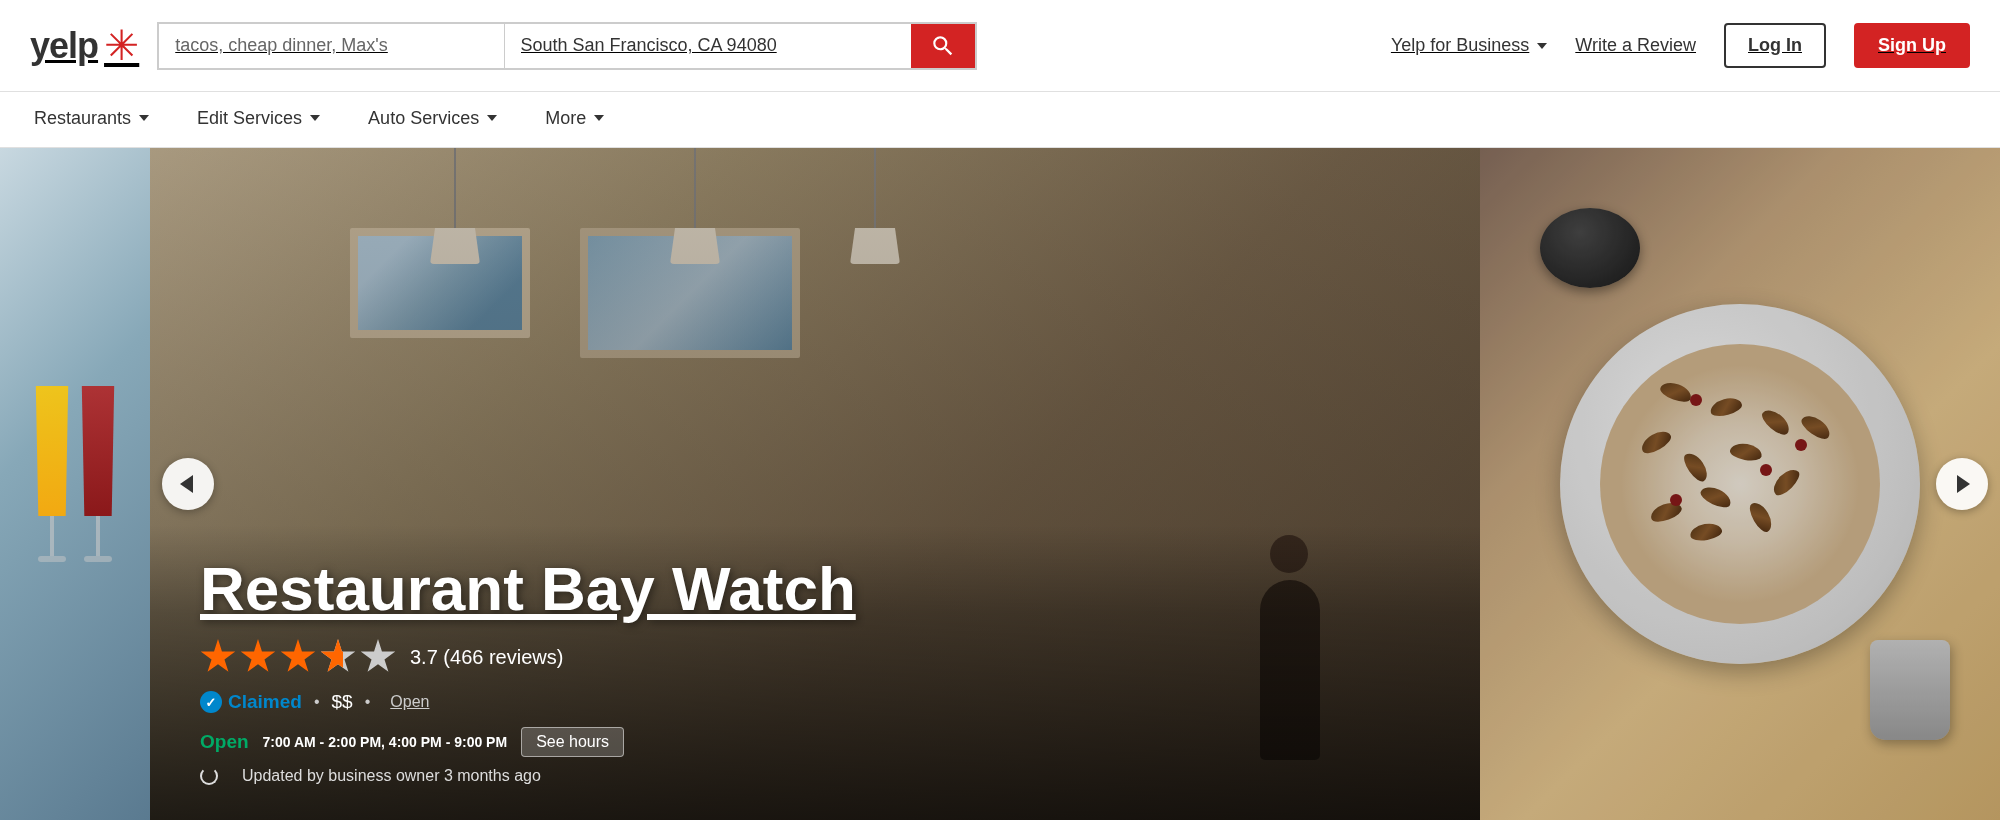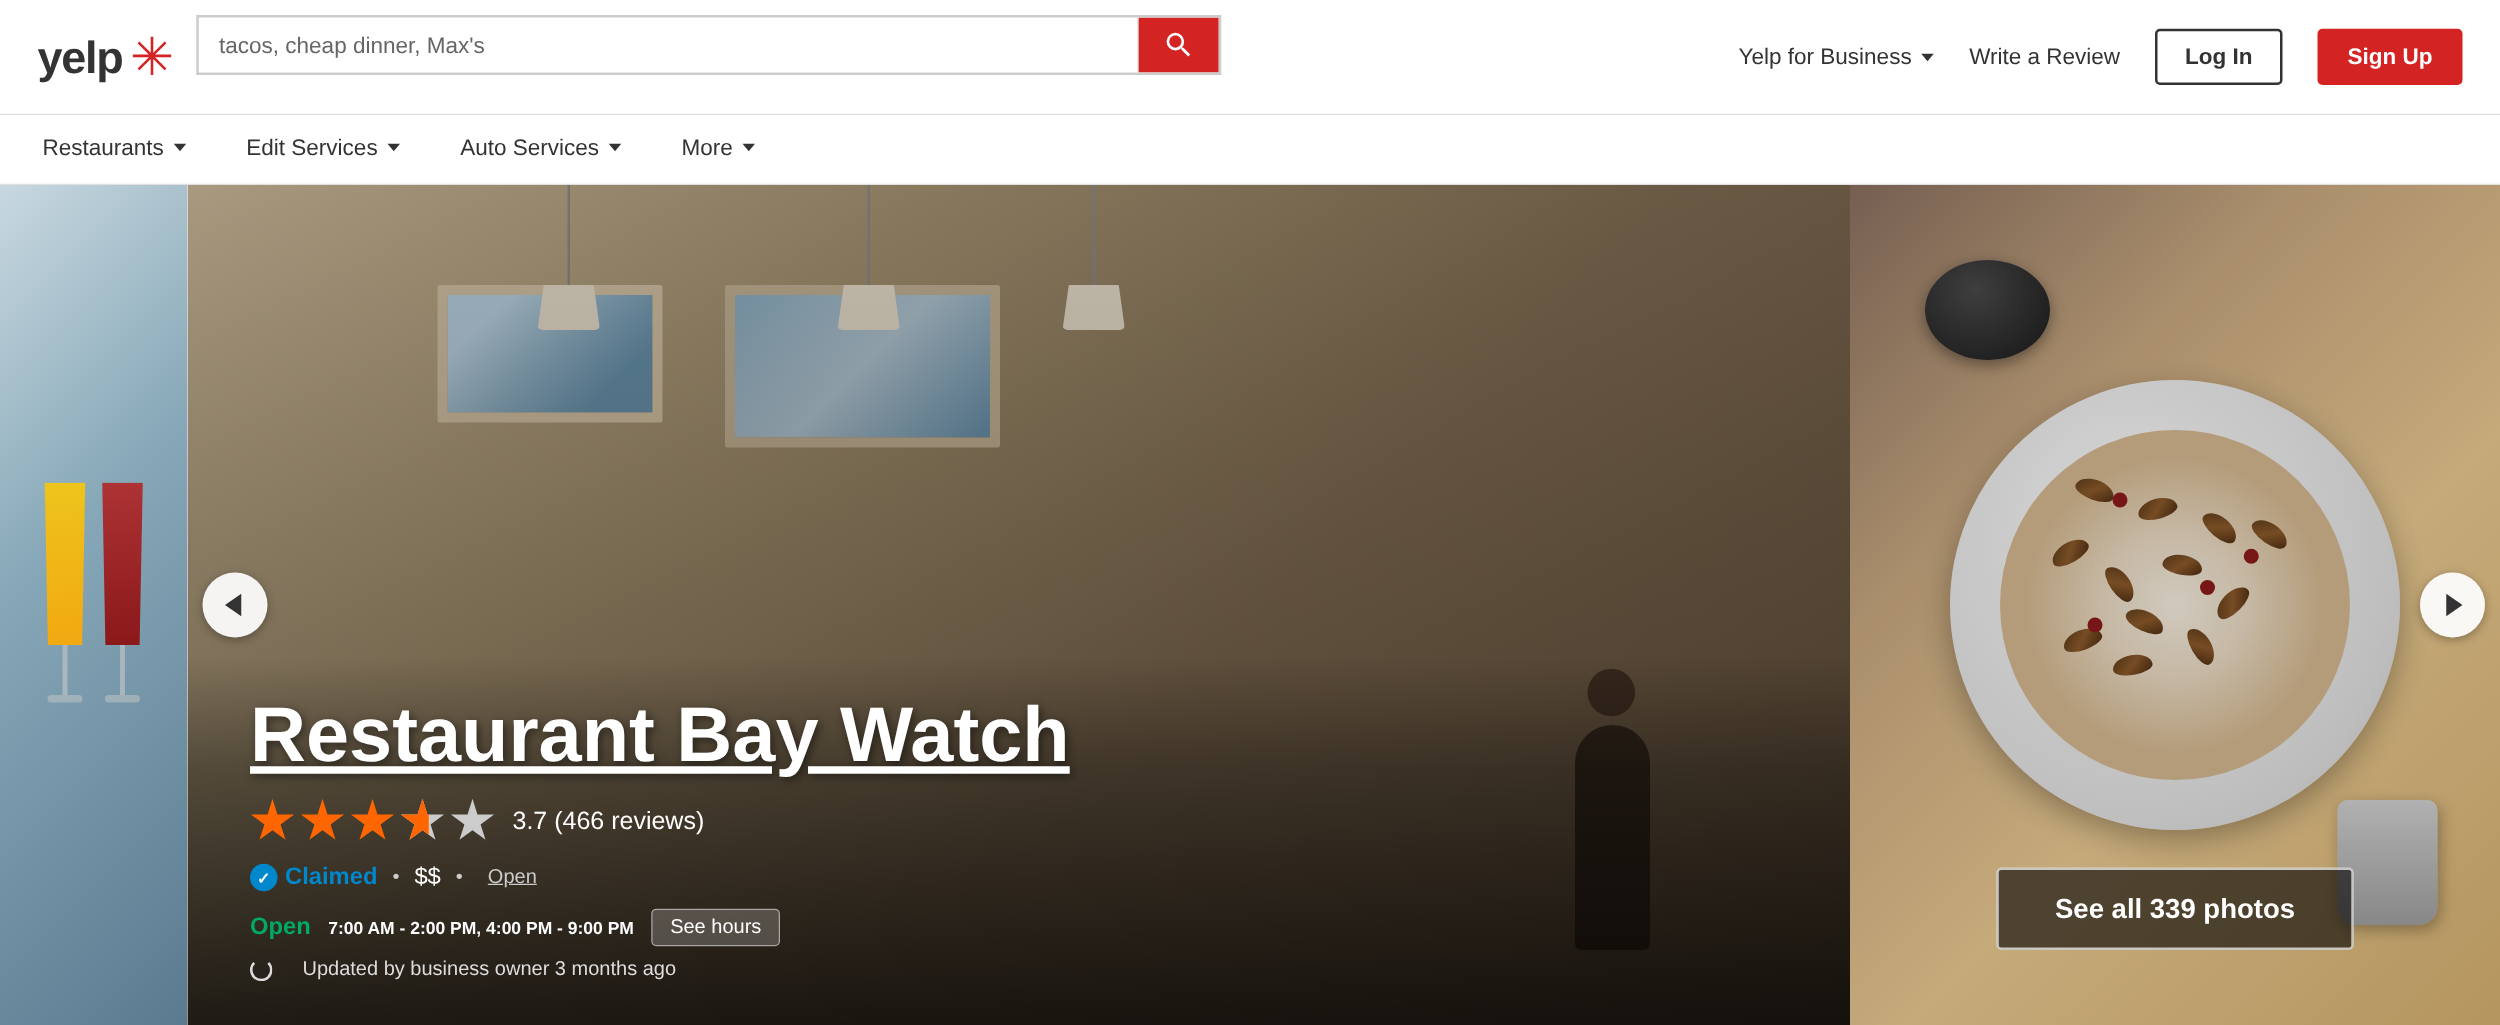--- a/index.html
+++ b/index.html
@@ -1,25 +1,27 @@
 <!DOCTYPE html>
 <html><head>
   <meta charset="utf-8">
   <style>
     * { margin: 0; padding: 0; box-sizing: border-box; }
     body { font-family: -apple-system, BlinkMacSystemFont, 'Helvetica Neue', Arial, sans-serif; background: #fff; width: 2000px; overflow-x: hidden; }
 
     
     .header {
       display: flex;
+      align-items: center;
       padding: 12px 30px;
       background: #fff;
       border-bottom: 1px solid #e0e0e0;
       height: 92px;
       gap: 18px;
+      text-decoration: underline;
     }
     .logo-wrap {
       display: flex;
       align-items: center;
       gap: 6px;
       flex-shrink: 0;
     }
     .logo-text {
       font-size: 36px;
       font-weight: 900;
@@ -571,20 +573,23 @@
 
 <header class="header">
   <div class="logo-wrap">
     <span class="logo-text">yelp</span>
     <span class="logo-burst">✳</span>
   </div>
 
   <div class="search-bar">
     <div class="search-input-wrap">
       <input class="search-input" type="text" value="tacos, cheap dinner, Max's" placeholder="tacos, cheap dinner, Max's" style="">
+    </div>
+    <div class="location-input-wrap">
+      <input class="location-input" type="text" value="South San Francisco, CA 94080" placeholder="South San Francisco, CA 94080" style="">
     </div>
     <button class="search-btn">
       <svg class="search-icon-svg" viewBox="0 0 24 24">
         <path d="M15.5 14h-.79l-.28-.27A6.471 6.471 0 0 0 16 9.5 6.5 6.5 0 1 0 9.5 16c1.61 0 3.09-.59 4.23-1.57l.27.28v.79l5 4.99L20.49 19l-4.99-5zm-6 0C7.01 14 5 11.99 5 9.5S7.01 5 9.5 5 14 7.01 14 9.5 11.99 14 9.5 14z"></path>
       </svg>
     </button>
   </div>
 
   <div class="header-right">
     <div class="yelp-business-link">
@@ -730,20 +735,19 @@
             <div class="cranberry" style="top:150px;left:70px"></div>
             <div class="cranberry" style="top:95px;left:195px"></div>
           </div>
         </div>
       </div>
 
       <div class="pitcher"></div>
     </div>
     <div class="photo-right-overlay"></div>
 
-    <button class="see-all-photos-btn">See all 339 photos</button>
 
     <button class="arrow-btn arrow-right" style="right:12px;">
       <span class="arrow-chevron arrow-chevron-right"></span>
     </button>
   </div>
 
 </div>
 
 </body></html>

